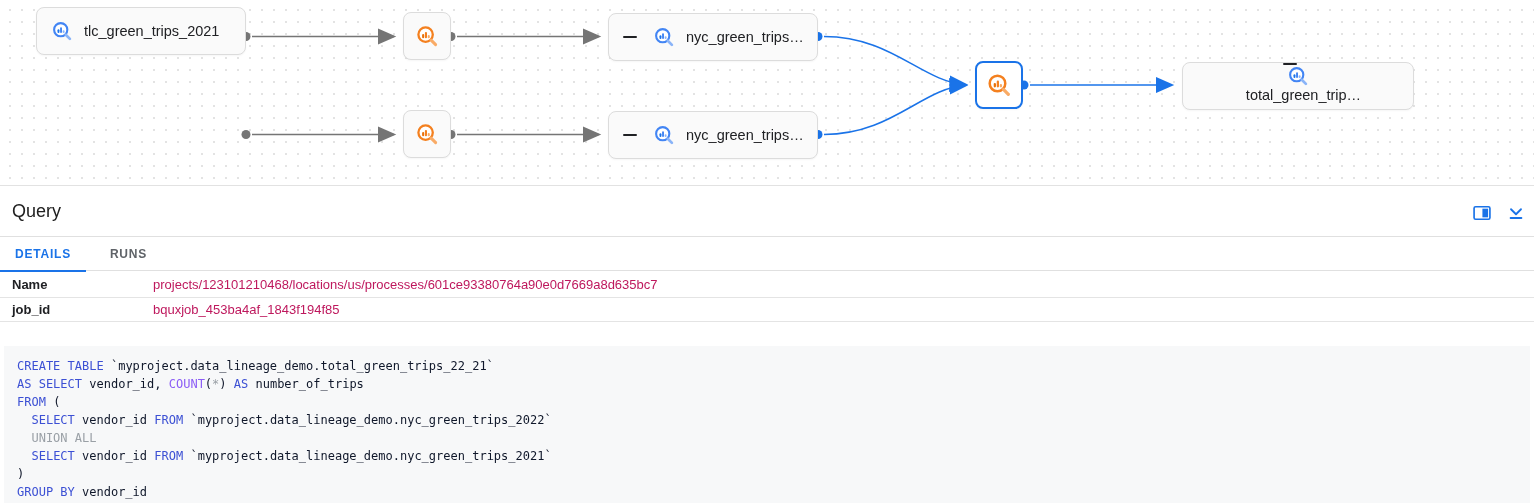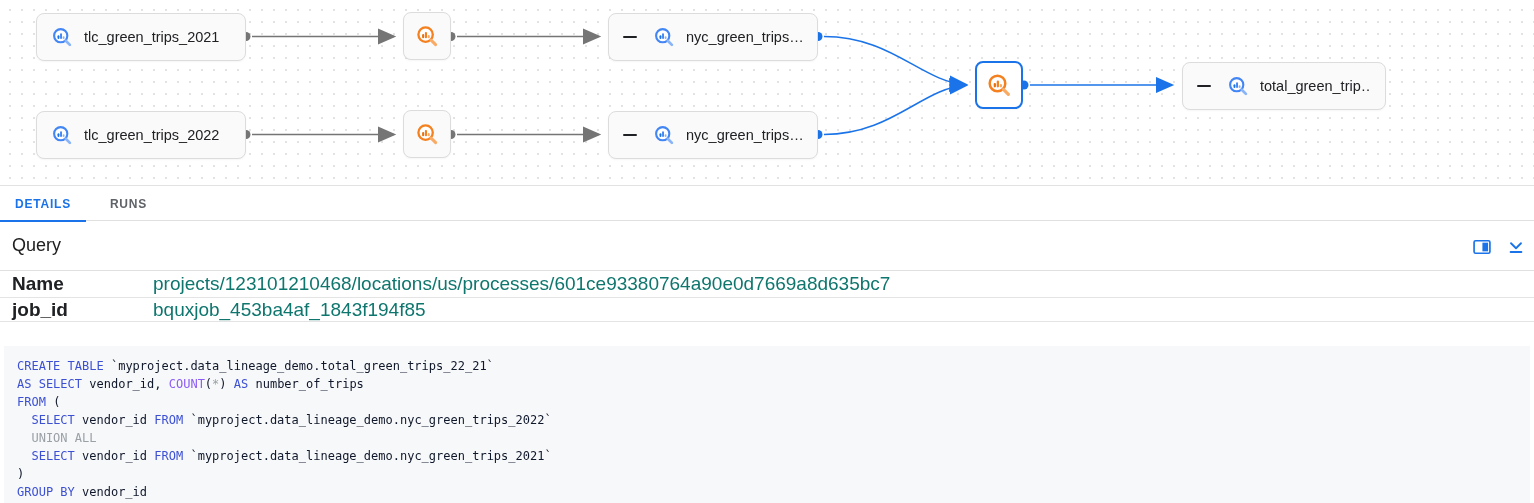--- a/index.html
+++ b/index.html
@@ -68,22 +68,22 @@
   .tab.active { color:#1a73e8; }
   #tab-details { width:86px; }
   #tab-runs { width:85px; }
   .tab.active::after {
     content:""; position:absolute; left:0; bottom:-1px; width:100%; height:2px; background:#1a73e8;
   }
 
   .drow { display:flex; align-items:center; border-bottom:1px solid #e4e4e4; padding-left:12px; }
   .drow-1 { height:27px; }
   .drow-2 { height:24px; }
-  .dlabel { width:141px; font-size:19px; font-weight:700; color:#202124; flex:none; }
-  .dvalue { font-size:19px; color:#0f766e; white-space:nowrap;text-align:center; }
+  .dlabel { width:141px; font-size:13px; font-weight:700; color:#202124; flex:none; }
+  .dvalue { font-size:13px; color:#be185d; white-space:nowrap;text-align:center; }
 
   
   #sql-code {
     position:absolute; left:4px; right:4px; top:159px; bottom:0;
     background:#f7f8f9; padding:11px 16px 8px 13px;
     font-family:"DejaVu Sans Mono","Liberation Mono",monospace;
     font-size:12px; line-height:18px; white-space:pre; overflow:hidden;
   }
   .tok-kw { color:#3c50d4; }
   .tok-fn { color:#8b5cf6; }
@@ -120,45 +120,33 @@
 
       <circle cx="246" cy="36.5" r="4.5" fill="#757575"></circle>
       <circle cx="246" cy="134.5" r="4.5" fill="#757575"></circle>
       <circle cx="451" cy="36.5" r="4.5" fill="#757575"></circle>
       <circle cx="451" cy="134.5" r="4.5" fill="#757575"></circle>
       <circle cx="818" cy="36.5" r="4.5" fill="#1a73e8"></circle>
       <circle cx="818" cy="134.5" r="4.5" fill="#1a73e8"></circle>
       <circle cx="1024" cy="85" r="4.5" fill="#1a73e8"></circle>
     </svg>
 
-    <div class="tnode" style="left:36px; top:13px; width:210px;">
+    <div class="tnode" style="left:36px; top:7px; width:210px;">
       <span>
         <svg viewBox="0 0 24 24" width="22" height="22">
           <circle cx="10.6" cy="10.6" r="7.2" fill="#fff" stroke="#4285f4" stroke-width="2.3"></circle>
           <line x1="16.1" y1="16.1" x2="20.6" y2="20.6" stroke="#8ab4f8" stroke-width="3" stroke-linecap="round"></line>
           <rect x="7.1" y="10.1" width="2.1" height="4.1" rx="1" fill="#1a73e8"></rect>
           <rect x="9.9" y="7.9" width="2.1" height="6.3" rx="1" fill="#4285f4"></rect>
           <rect x="12.7" y="11.1" width="2.1" height="3.1" rx="1" fill="#8ab4f8"></rect>
         </svg>
       </span>
       <span class="nlabel">tlc_green_trips_2021</span>
     </div>
 
-    <div class="tnode" style="left:36px; top:111px; width:210px;">
-      <span>
-        <svg viewBox="0 0 24 24" width="22" height="22">
-          <circle cx="10.6" cy="10.6" r="7.2" fill="#fff" stroke="#4285f4" stroke-width="2.3"></circle>
-          <line x1="16.1" y1="16.1" x2="20.6" y2="20.6" stroke="#8ab4f8" stroke-width="3" stroke-linecap="round"></line>
-          <rect x="7.1" y="10.1" width="2.1" height="4.1" rx="1" fill="#1a73e8"></rect>
-          <rect x="9.9" y="7.9" width="2.1" height="6.3" rx="1" fill="#4285f4"></rect>
-          <rect x="12.7" y="11.1" width="2.1" height="3.1" rx="1" fill="#8ab4f8"></rect>
-        </svg>
-      </span>
-      <span class="nlabel">tlc_green_trips_2022</span>
-    </div>
 
     <div class="pnode" style="left:403px; top:12px;">
       <span>
         <svg viewBox="0 0 24 24" width="24" height="24">
           <circle cx="10.6" cy="10.6" r="7.2" fill="#fff" stroke="#f4801f" stroke-width="2.3"></circle>
           <line x1="16.1" y1="16.1" x2="20.6" y2="20.6" stroke="#f9ab66" stroke-width="3" stroke-linecap="round"></line>
           <rect x="7.1" y="10.1" width="2.1" height="4.1" rx="1" fill="#e8710a"></rect>
           <rect x="9.9" y="7.9" width="2.1" height="6.3" rx="1" fill="#f4801f"></rect>
           <rect x="12.7" y="11.1" width="2.1" height="3.1" rx="1" fill="#f9ab66"></rect>
         </svg>
@@ -210,43 +198,38 @@
         <svg viewBox="0 0 24 24" width="26" height="26">
           <circle cx="10.6" cy="10.6" r="7.2" fill="#fff" stroke="#f4801f" stroke-width="2.3"></circle>
           <line x1="16.1" y1="16.1" x2="20.6" y2="20.6" stroke="#f9ab66" stroke-width="3" stroke-linecap="round"></line>
           <rect x="7.1" y="10.1" width="2.1" height="4.1" rx="1" fill="#e8710a"></rect>
           <rect x="9.9" y="7.9" width="2.1" height="6.3" rx="1" fill="#f4801f"></rect>
           <rect x="12.7" y="11.1" width="2.1" height="3.1" rx="1" fill="#f9ab66"></rect>
         </svg>
       </span>
     </div>
 
-    <div class="tnode" style="left:1182px; top:62px; width:204px;">
+    <div class="tnode" style="left:1182px; top:62px; width:232px;flex-direction:column;">
       <span class="minus"></span>
       <span>
         <svg viewBox="0 0 24 24" width="22" height="22">
           <circle cx="10.6" cy="10.6" r="7.2" fill="#fff" stroke="#4285f4" stroke-width="2.3"></circle>
           <line x1="16.1" y1="16.1" x2="20.6" y2="20.6" stroke="#8ab4f8" stroke-width="3" stroke-linecap="round"></line>
           <rect x="7.1" y="10.1" width="2.1" height="4.1" rx="1" fill="#1a73e8"></rect>
           <rect x="9.9" y="7.9" width="2.1" height="6.3" rx="1" fill="#4285f4"></rect>
           <rect x="12.7" y="11.1" width="2.1" height="3.1" rx="1" fill="#8ab4f8"></rect>
         </svg>
       </span>
       <span class="nlabel">total_green_trip…</span>
     </div>
   </div>
 
   <div id="drag-handle"></div>
 
   <div id="panel">
-
-    <div id="tabbar">
-      <div class="tab active" id="tab-details">DETAILS</div>
-      <div class="tab" id="tab-runs">RUNS</div>
-    </div>
 
     <div id="panel-header">
       <span id="panel-title">Query</span>
 
       <button class="hdr-btn" id="btn-split">
         <span>
           <svg viewBox="0 0 24 24" width="20" height="20">
             <rect x="2.5" y="4.5" width="19" height="15" rx="1.8" fill="none" stroke="#1a73e8" stroke-width="2"></rect>
             <rect x="12.5" y="6.8" width="6.8" height="10.4" fill="#1a73e8"></rect>
           </svg>
@@ -256,20 +239,25 @@
       <button class="hdr-btn" id="btn-collapse">
         <span>
           <svg viewBox="0 0 24 24" width="20" height="20">
             <path d="M6 7.5 L12 13.5 L18 7.5" fill="none" stroke="#1a73e8" stroke-width="2.2" stroke-linecap="round" stroke-linejoin="round"></path>
             <line x1="5.5" y1="18" x2="18.5" y2="18" stroke="#1a73e8" stroke-width="2.2" stroke-linecap="round"></line>
           </svg>
         </span>
       </button>
     </div>
 
+    <div id="tabbar">
+      <div class="tab active" id="tab-details">DETAILS</div>
+      <div class="tab" id="tab-runs">RUNS</div>
+    </div>
+
     <div class="drow drow-1">
       <span class="dlabel">Name</span>
       <span class="dvalue">projects/123101210468/locations/us/processes/601ce93380764a90e0d7669a8d635bc7</span>
     </div>
     <div class="drow drow-2">
       <span class="dlabel">job_id</span>
       <span class="dvalue">bquxjob_453ba4af_1843f194f85</span>
     </div>
 
     <pre id="sql-code"><div><span class="tok-kw">CREATE TABLE</span><span class="tok-pl"> `myproject.data_lineage_demo.total_green_trips_22_21`</span></div><div><span class="tok-kw">AS SELECT</span><span class="tok-pl"> vendor_id, </span><span class="tok-fn">COUNT</span><span class="tok-pl">(</span><span class="tok-cm">*</span><span class="tok-pl">) </span><span class="tok-kw">AS</span><span class="tok-pl"> number_of_trips</span></div><div><span class="tok-kw">FROM</span><span class="tok-pl"> (</span></div><div><span class="tok-pl">  </span><span class="tok-kw">SELECT</span><span class="tok-pl"> vendor_id </span><span class="tok-kw">FROM</span><span class="tok-pl"> `myproject.data_lineage_demo.nyc_green_trips_2022`</span></div><div><span class="tok-cm">  UNION ALL</span></div><div><span class="tok-pl">  </span><span class="tok-kw">SELECT</span><span class="tok-pl"> vendor_id </span><span class="tok-kw">FROM</span><span class="tok-pl"> `myproject.data_lineage_demo.nyc_green_trips_2021`</span></div><div><span class="tok-pl">)</span></div><div><span class="tok-kw">GROUP BY</span><span class="tok-pl"> vendor_id</span></div></pre>

